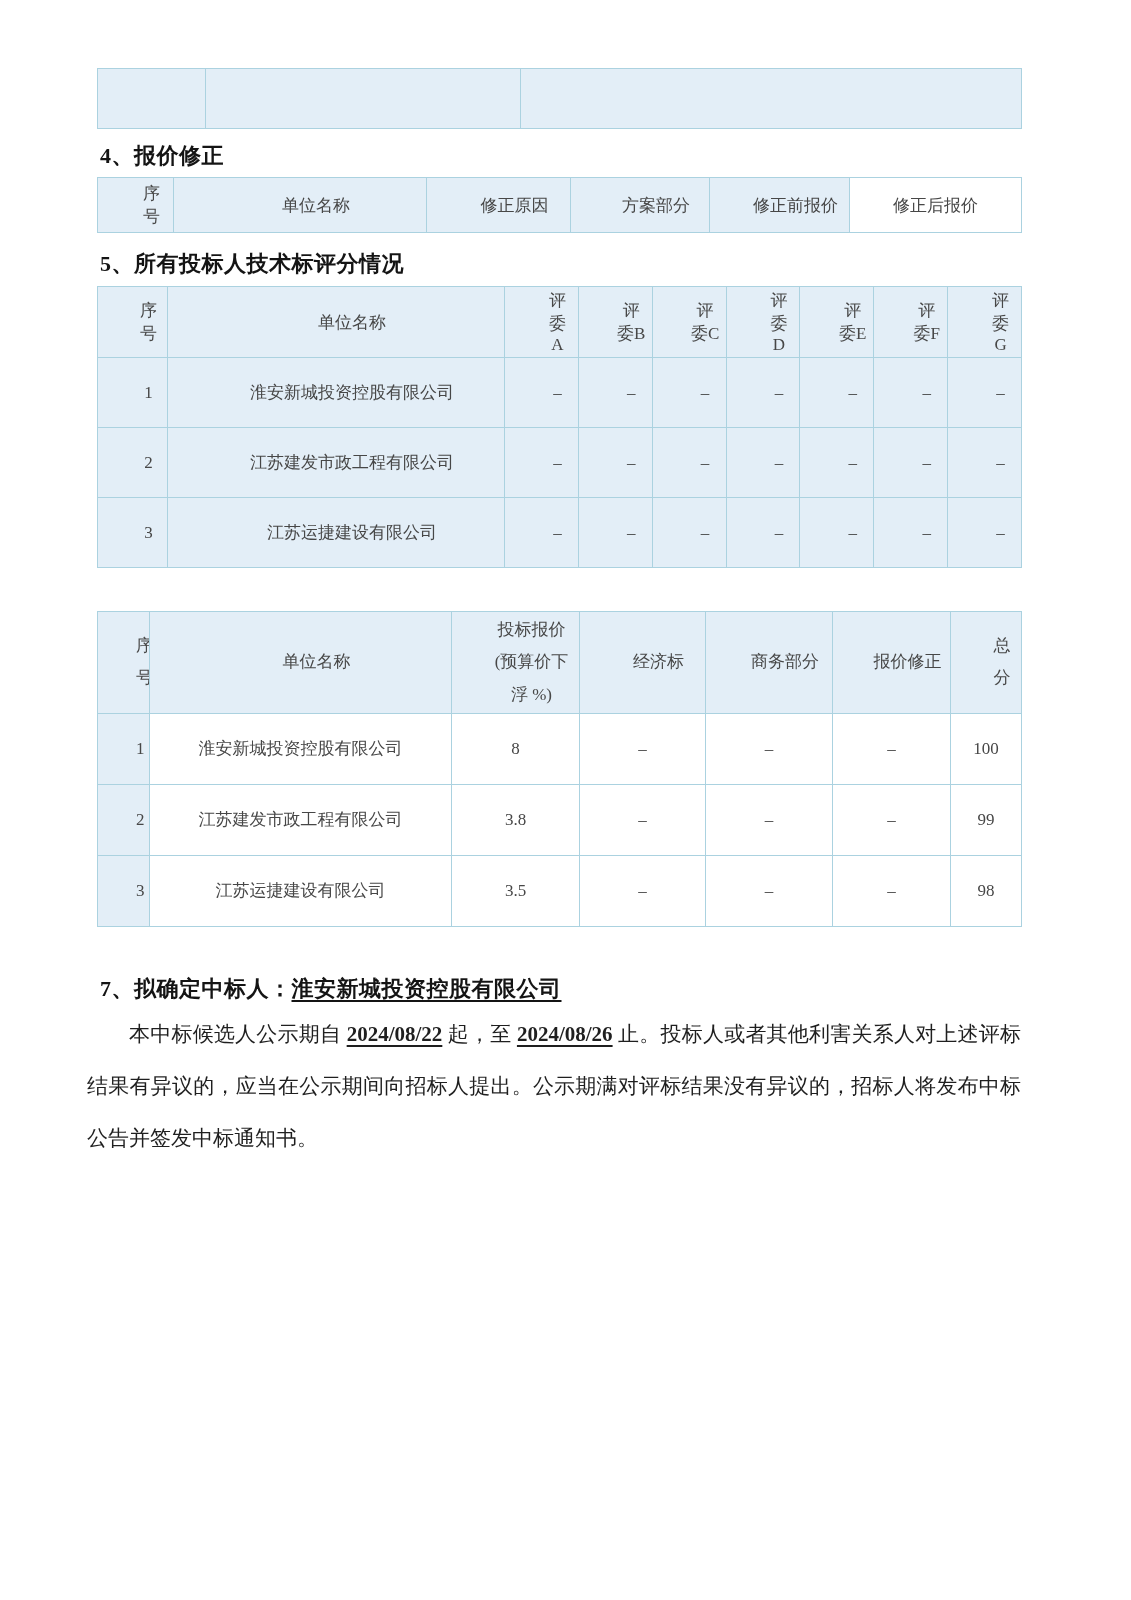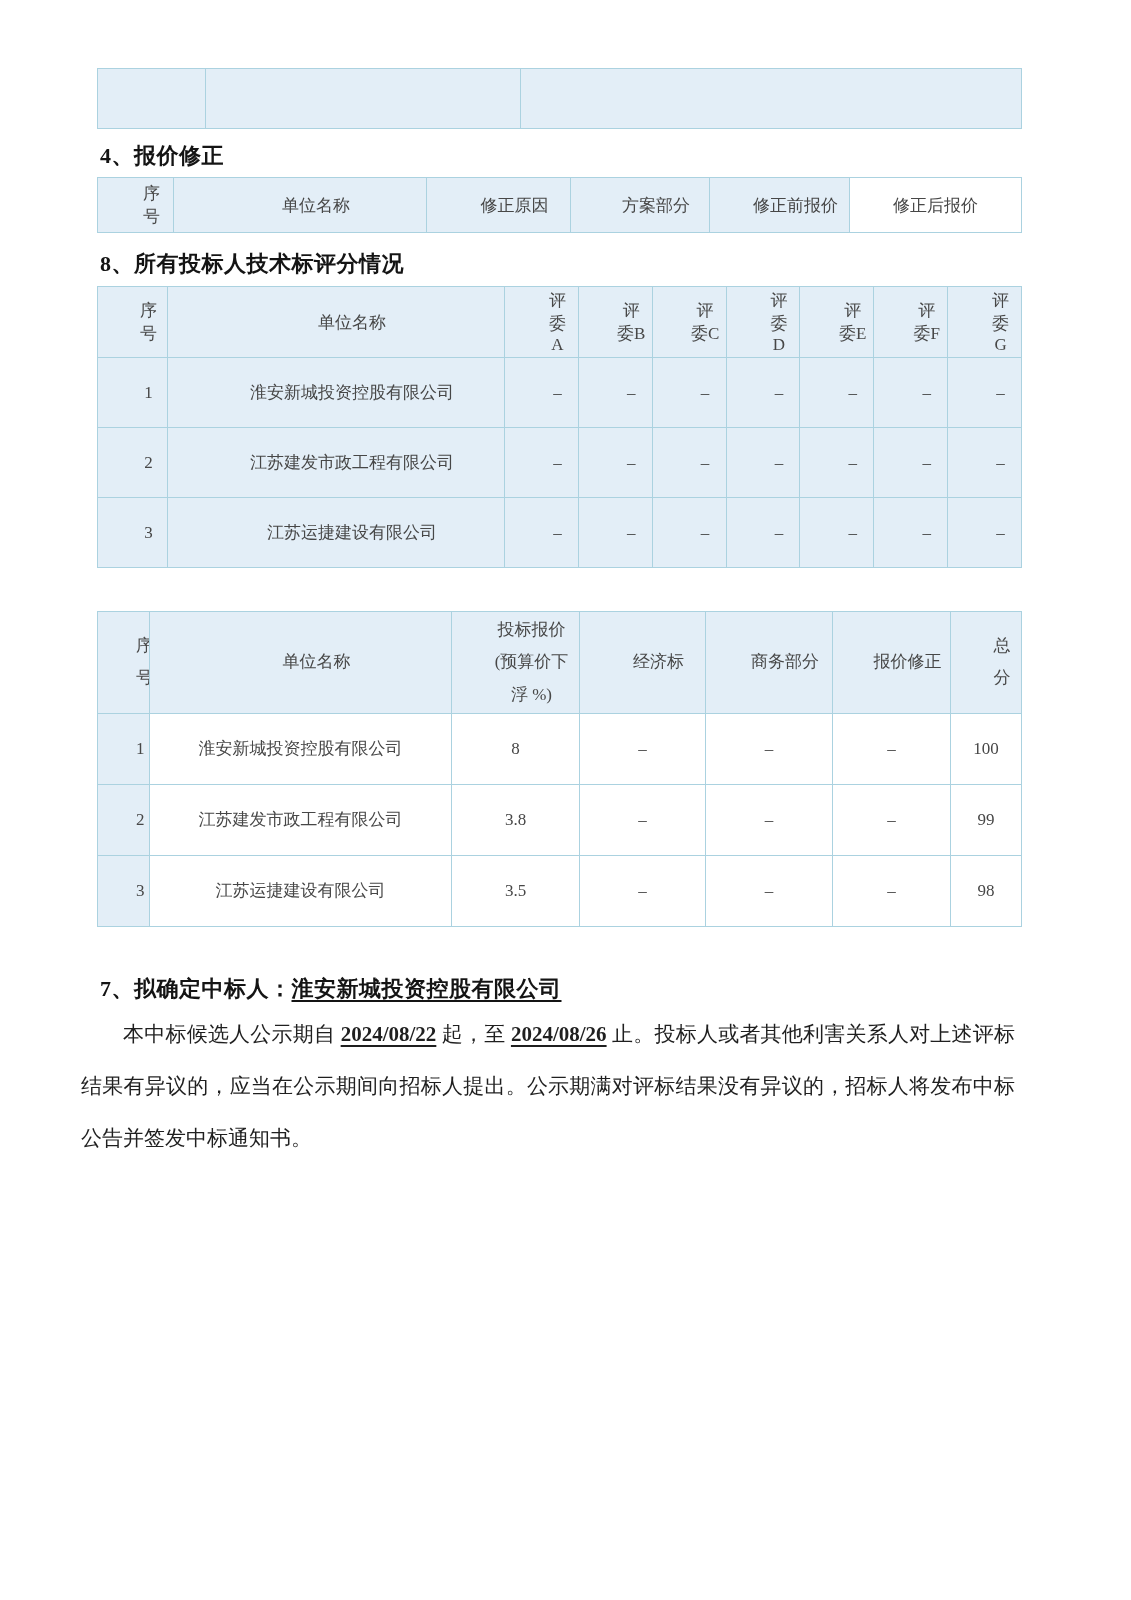--- a/index.html
+++ b/index.html
@@ -47,21 +47,21 @@
   #t5 { top:286px; }
   #t5 th { height:61px; }
   #t5 td { height:70px; }
   #h6 { top:577px; }
   #t6 { top:611px; }
   #t6 th { height:90px; line-height:1.9; }
   #t6 td { height:71px; }
   #h7 { top:974px; }
   .winner { text-decoration:underline; text-underline-offset:4px; }
   #para {
-    position:absolute; left:81px; top:1008px; width:934px;
+    position:absolute; left:87px; top:1008px; width:934px;
     font-size:21px; line-height:52px;
     text-indent:2em; text-align:justify;
     color:#1f1f1f;
   }
   .ub { font-weight:bold; text-decoration:underline; text-underline-offset:4px; }
   #footer {
     position:absolute; left:708px; top:1232px;
     font-size:21px; line-height:53px; color:#1f1f1f;
     white-space:nowrap;
   }
@@ -102,21 +102,21 @@
       <th class="blue">序号</th>
       <th class="blue">单位名称</th>
       <th class="blue">修正原因</th>
       <th class="blue">方案部分</th>
       <th class="blue">修正前报价</th>
       <th class="white">修正后报价</th>
     </tr>
   </tbody>
     </table>
 
-  <h2 id="h5">8、所有投标人技术标评分情况</h2>
+  <h2 id="h5">5、所有投标人技术标评分情况</h2>
   <table id="t5">
     <colgroup>
         <col style="width:70px">
         <col style="width:337px">
         <col>
         <col>
         <col>
         <col>
         <col>
         <col>

